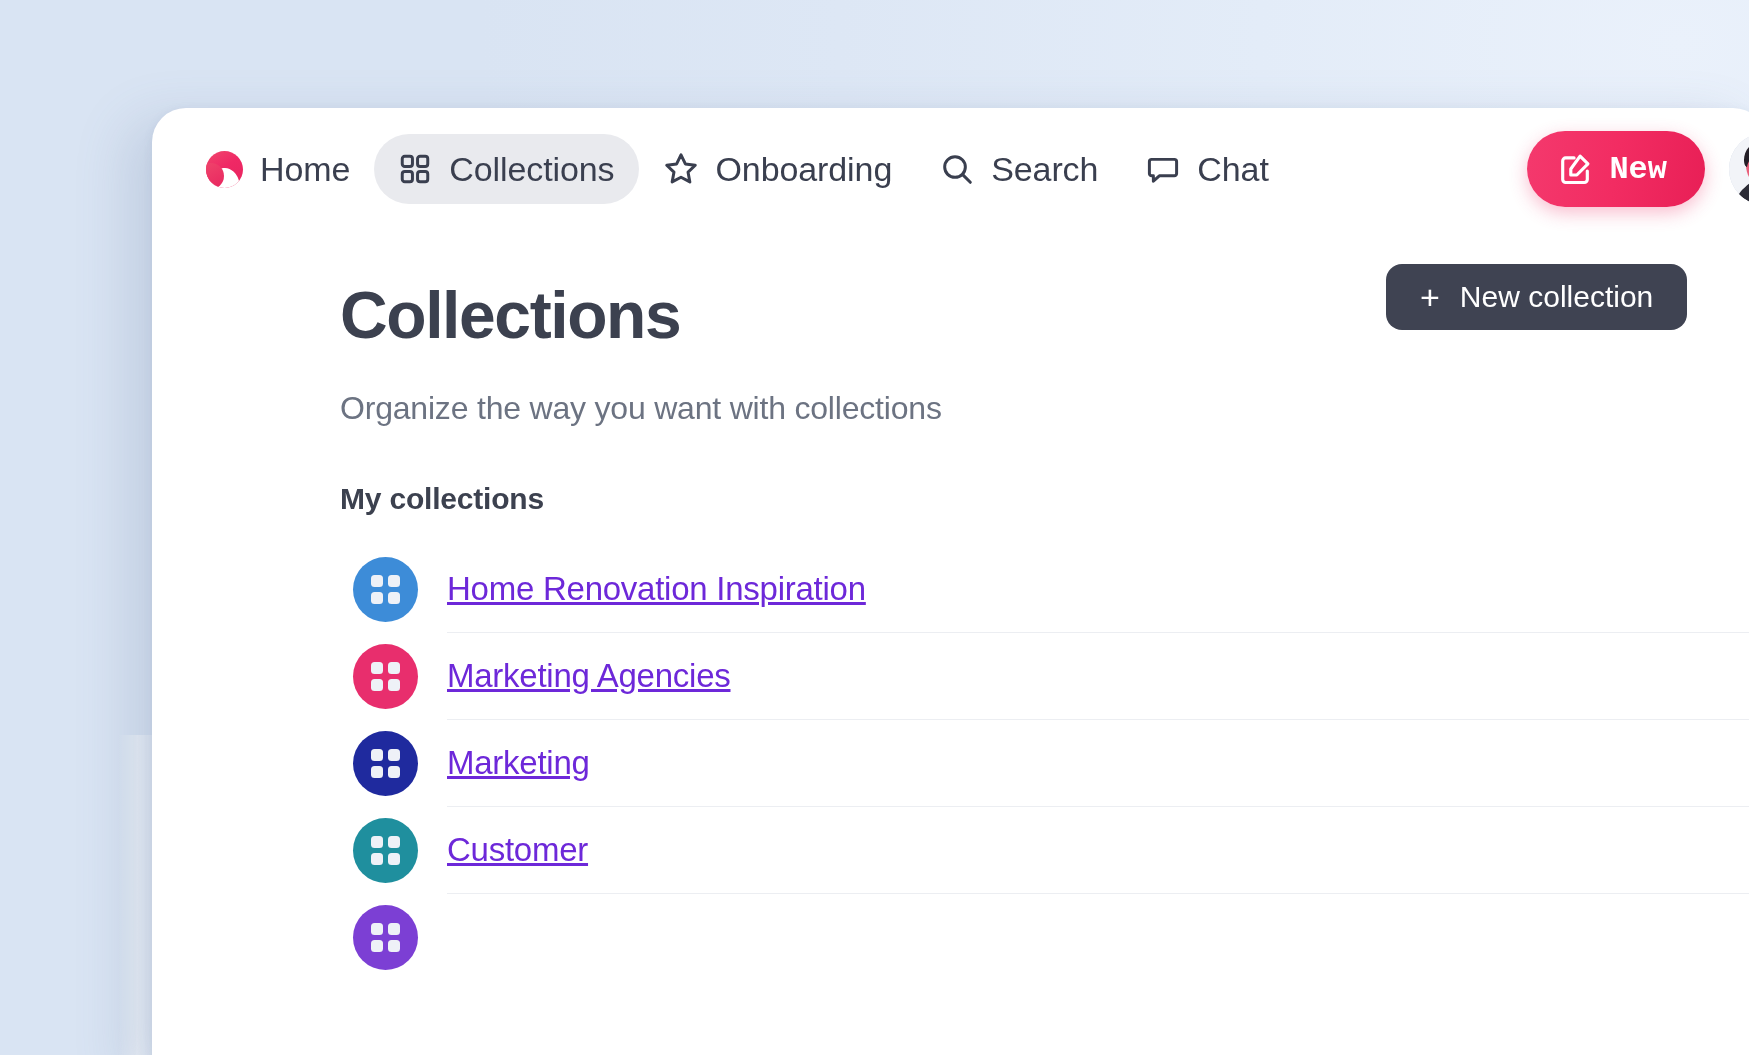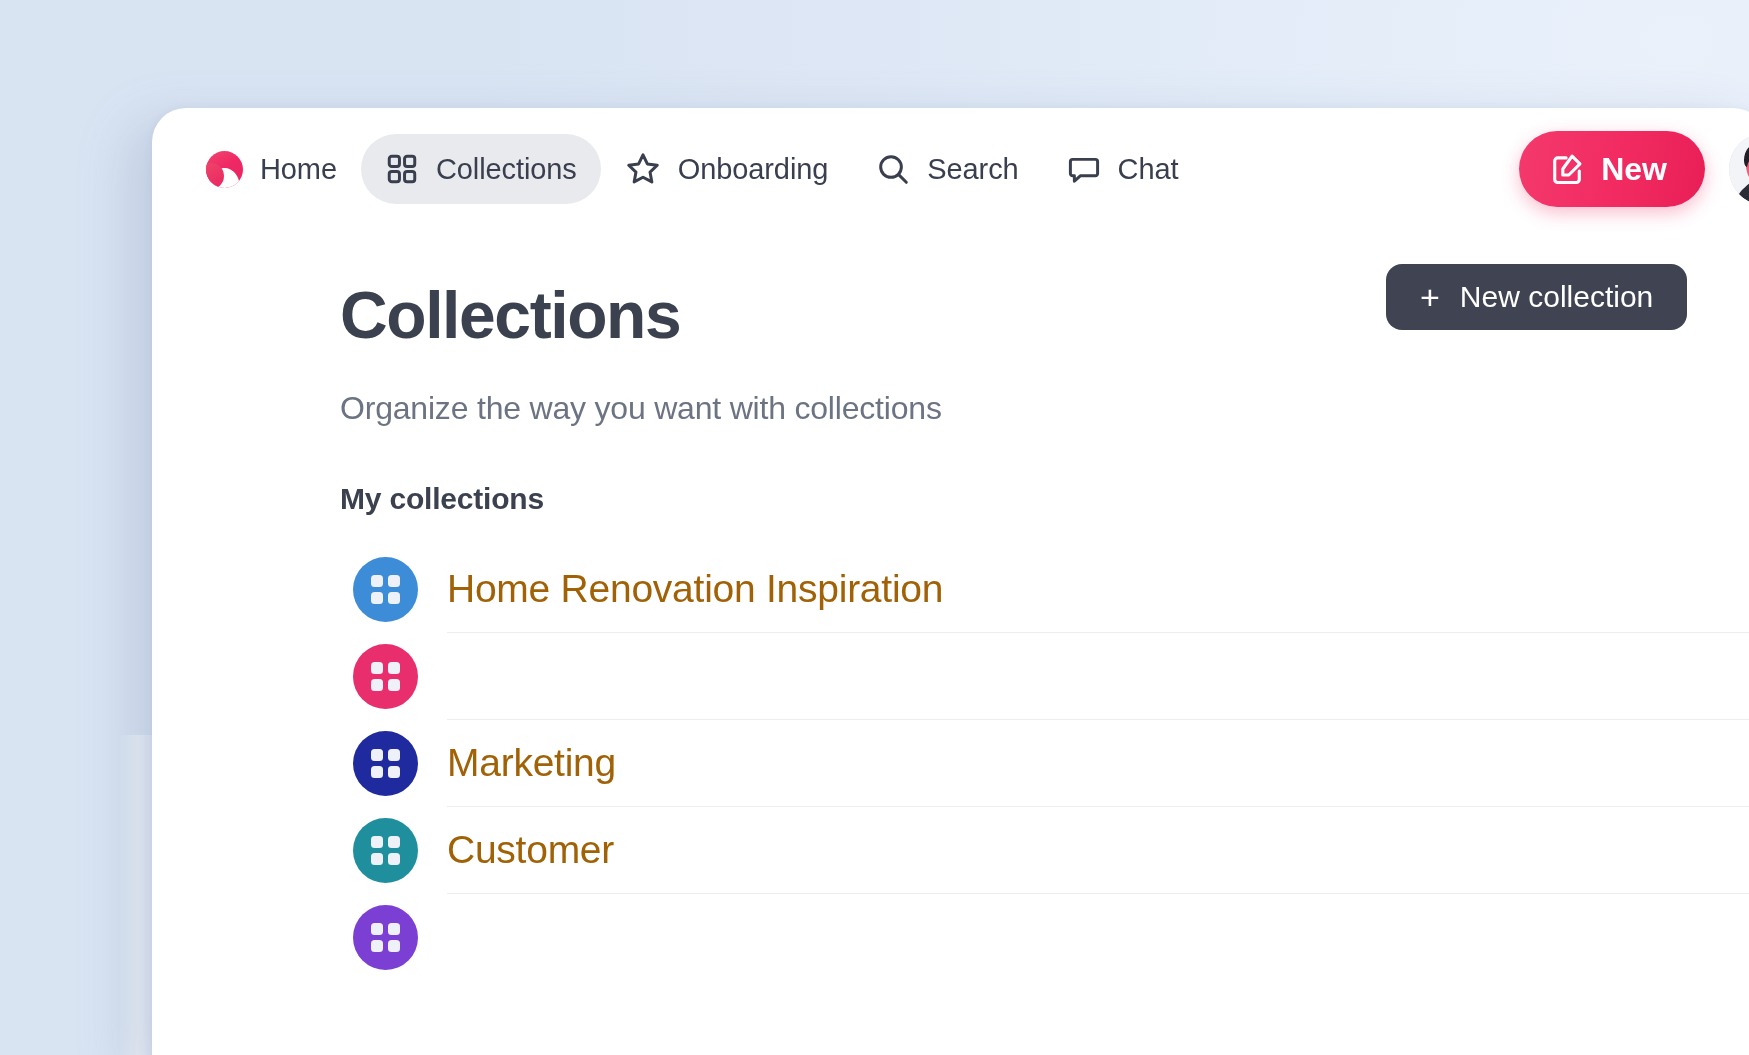--- a/index.html
+++ b/index.html
@@ -61,21 +61,21 @@
     display: flex;
     align-items: center;
     gap: 17px;
     height: 70px;
     padding: 0 24px;
     border-radius: 999px;
     cursor: pointer;
     white-space: nowrap;
   }
   .nav-item .nav-label {
-    font-size: 29px;
+    font-size: 34px;
     color: #3a3f4f;
     letter-spacing: -0.1px;
   }
   .nav-item.is-active { background: #e9eaee; }
 
   .nav-icon { display: inline-flex; align-items: center; justify-content: center; flex: none; }
 
   
   .brand-logo {
     width: 37px; height: 37px;
@@ -110,21 +110,21 @@
   #new-button {
     display: flex;
     align-items: center;
     gap: 16px;
     height: 76px;
     padding: 0 38px 0 30px;
     border: none;
     border-radius: 999px;
     background: linear-gradient(100deg, #f4396d 0%, #f22c62 50%, #e81f56 100%);
     color: #ffffff;
-    font-family: Liberation Sans, sans-serif;
+    font-family: Liberation Mono, monospace;
     font-size: 32px;
     font-weight: bold;
     cursor: pointer;
     box-shadow: 0 6px 18px rgba(235, 40, 95, 0.30);
     margin-right: 24px;
   }
 
   
   #avatar {
     width: 72px; height: 72px;
@@ -221,24 +221,25 @@
     gap: 5px;
   }
   .grid-glyph i {
     display: block;
     width: 12px; height: 12px;
     border-radius: 3.5px;
     background: #eef1f7;
   }
 
   .collection-name {
-    font-size: 39px;
-    color: #a16207;
+    font-size: 33px;
+    color: #6d28d9;
     letter-spacing: -0.25px;
     white-space: nowrap;
+    text-decoration: underline;
   }
 
   .collection-divider {
     height: 1px;
     background: #eceef2;
     margin-left: 94px;
   }
 </style>
 </head>
 <body>
@@ -351,20 +352,21 @@
 
         <div class="collection-row">
           <span class="collection-icon" style="background: rgb(232, 46, 109);">
             <span class="grid-glyph">
                 <i></i>
                 <i></i>
                 <i></i>
                 <i></i>
               </span>
           </span>
+          <span class="collection-name">Marketing Agencies</span>
         </div>
         <div class="collection-divider"></div>
 
         <div class="collection-row">
           <span class="collection-icon" style="background: rgb(31, 42, 158);">
             <span class="grid-glyph">
                 <i></i>
                 <i></i>
                 <i></i>
                 <i></i>

